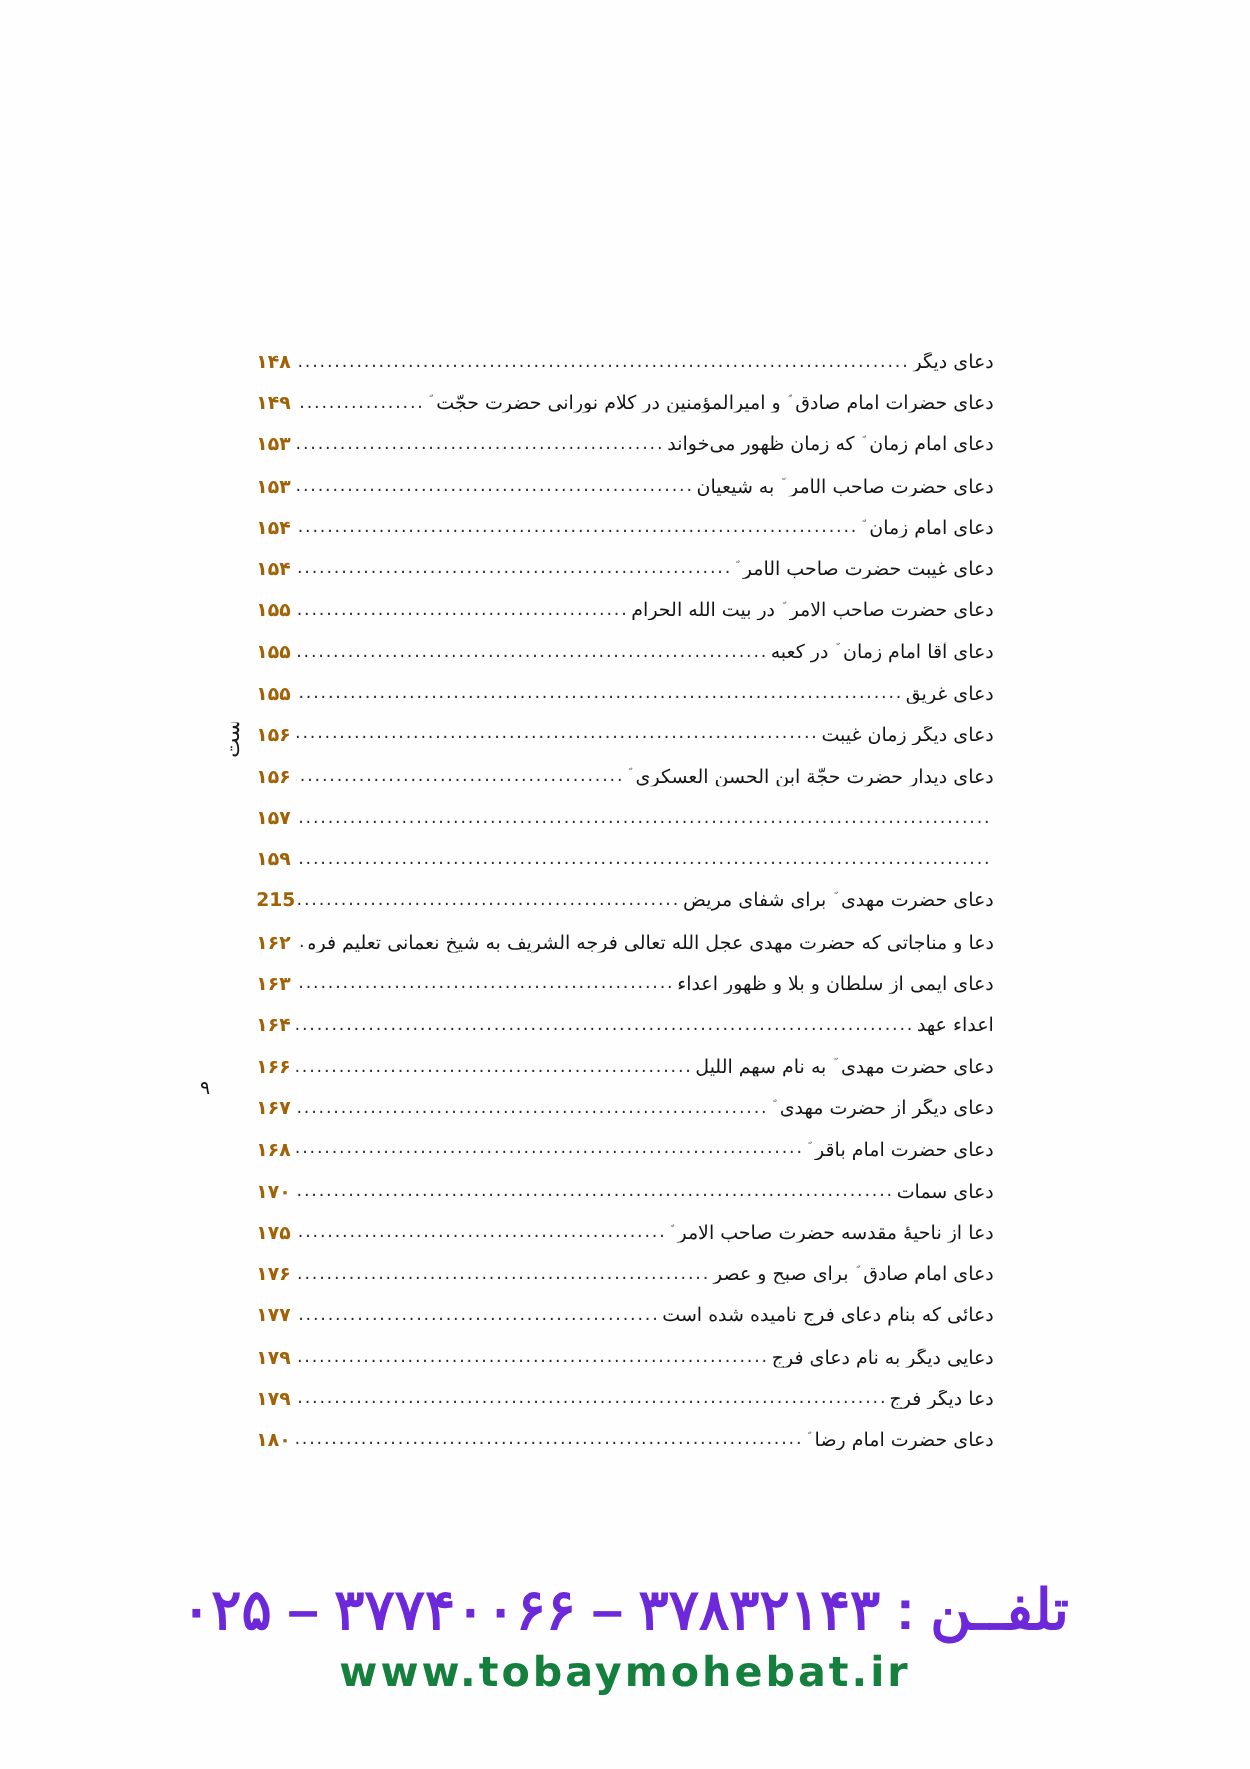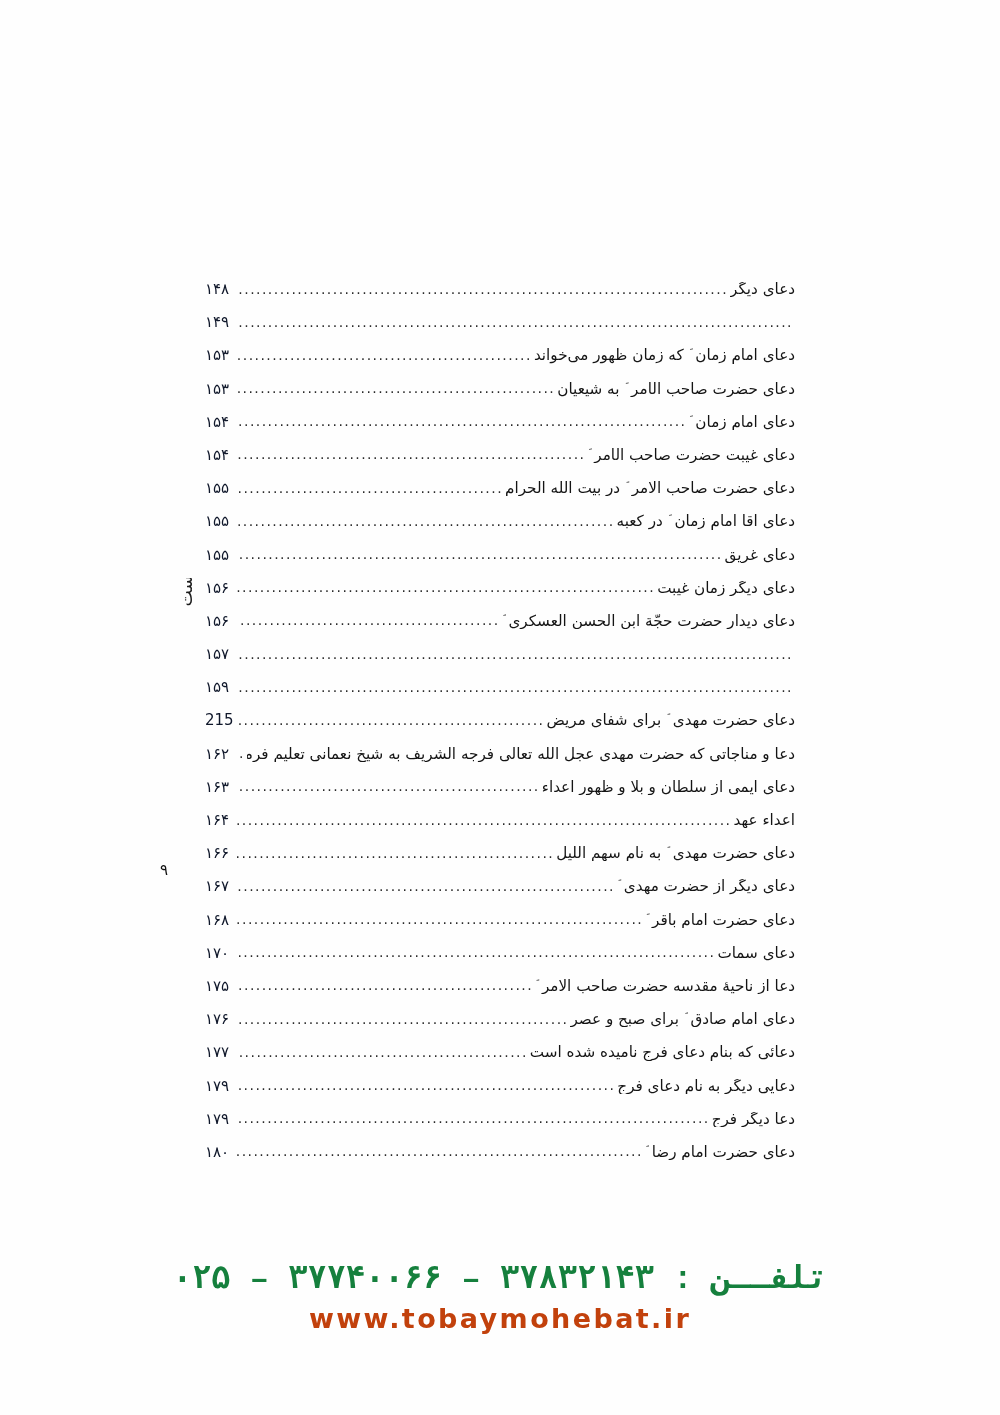--- a/index.html
+++ b/index.html
@@ -68,25 +68,26 @@
     font-size: 14px;
     letter-spacing: 1.45px;
     color: #2a2a2a;
     white-space: nowrap;
   }
 
   .toc-page {
     flex: 0 0 auto;
     font-size: 15px;
     line-height: 1;
-    color: #0f172a;
+    color: #a16207;
     direction: ltr;
     unicode-bidi: isolate;
     text-align: left;
     min-width: 30px;
+    font-weight: bold;
   }
 
   
   .honorific {
     display: inline-block;
     font-size: 12px;
     line-height: 1;
     color: #1a1a1a;
     transform: translateY(-1px);
     margin: 0 1px;
@@ -127,34 +128,34 @@
 
   
   #footer {
     position: absolute;
     left: 0;
     right: 0;
     top: 1262px;
     text-align: center;
   }
   #footer-phone {
-    font-size: 32px;
+    font-size: 45px;
     font-weight: 700;
     letter-spacing: 1.5px;
-    color: #15803d;
+    color: #6d28d9;
     direction: rtl;
     line-height: 1.15;
-    font-family: Liberation Mono, monospace;
+    font-family: Liberation Sans, sans-serif;
   }
   #footer-website {
     margin-top: 4px;
-    font-size: 27px;
+    font-size: 33px;
     font-weight: 700;
     letter-spacing: 2.4px;
-    color: #c2410c;
+    color: #15803d;
     direction: ltr;
     font-family: "DejaVu Sans", "Liberation Sans", sans-serif;
   }
 </style>
 </head>
 <body>
 
 <div id="page-sheet">
 
   <div id="margin-running-text">
@@ -163,20 +164,21 @@
 
   <div id="folio">۹</div>
 
   <div id="toc-list">
       <div class="toc-row">
         <span class="toc-title">دعای دیگر</span>
         <span class="toc-leader"></span>
         <span class="toc-page">۱۴۸</span>
       </div>
       <div class="toc-row">
+        <span class="toc-title">دعای حضرات امام صادق <span class="honorific">ؐ</span> و امیرالمؤمنین در کلام نورانی حضرت حجّت <span class="honorific">ؐ</span></span>
         <span class="toc-leader"></span>
         <span class="toc-page">۱۴۹</span>
       </div>
       <div class="toc-row">
         <span class="toc-title">دعای امام زمان <span class="honorific">ؐ</span> که زمان ظهور می‌خواند</span>
         <span class="toc-leader"></span>
         <span class="toc-page">۱۵۳</span>
       </div>
       <div class="toc-row">
         <span class="toc-title">دعای حضرت صاحب الأمر <span class="honorific">ؐ</span> به شیعیان</span>

